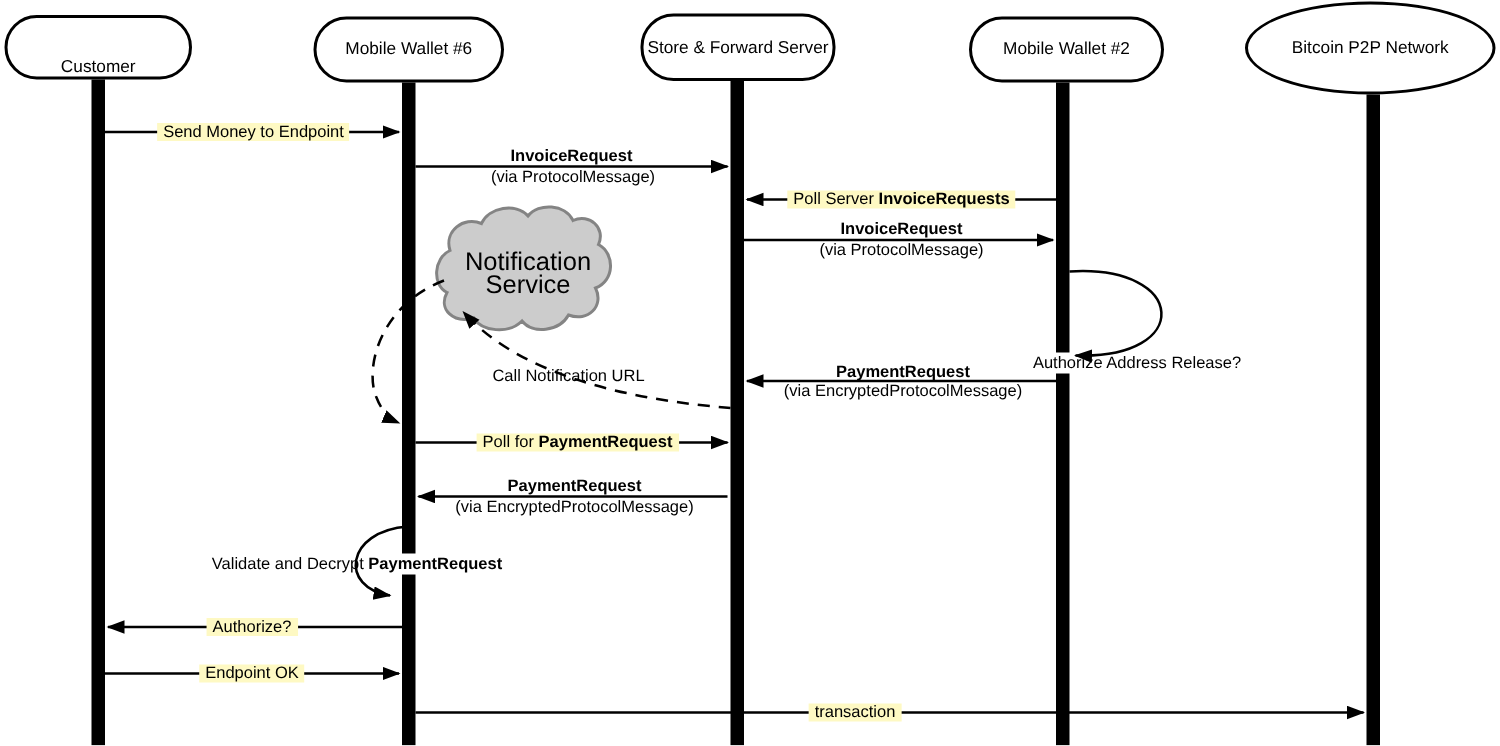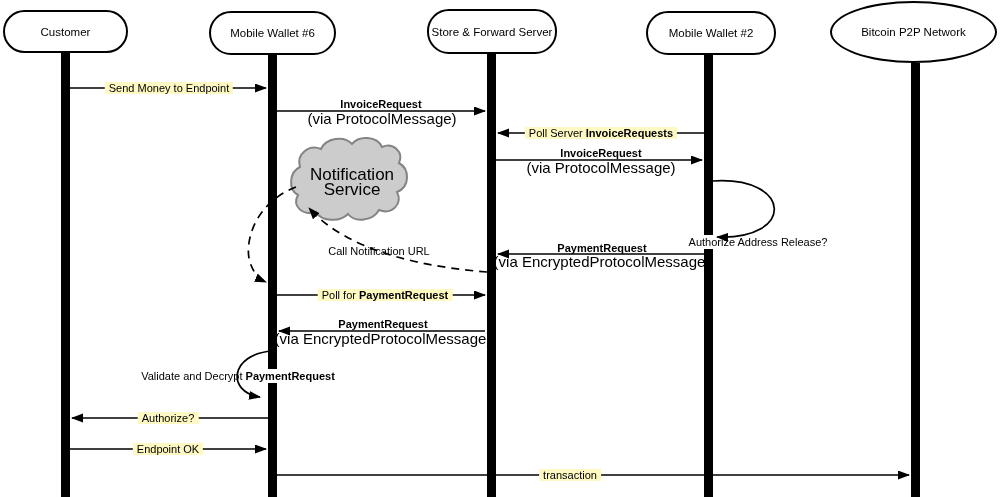--- a/index.html
+++ b/index.html
@@ -18,21 +18,21 @@
   
   .lifeline{position:absolute;width:9px;background:#000;z-index:1;}
   
   .msg{
     position:absolute;transform:translate(-50%,-50%);white-space:nowrap;
     font-size:11px;color:#000;z-index:4;
   }
   .onln{background:#fef9c3;padding:0 4px;text-align:right;}
   .overbar{z-index:2;background:#fff;padding:1px 4px;}
   .boldlbl{font-weight:bold;}
-  .sub{font-size:15px;}
+  .sub{font-size:11px;}
   b{font-weight:bold;}
   .cloud-label{
     position:absolute;transform:translate(-50%,-50%);text-align:center;
     font-size:17px;line-height:15px;color:#000;z-index:4;white-space:nowrap;
   }
   svg.links{position:absolute;left:0;top:0;z-index:3;}
 </style>
 </head>
 <body>
 
@@ -77,21 +77,21 @@
     <line x1="70" y1="449" x2="266" y2="449" stroke="#000" stroke-width="1.7" marker-end="url(#ah)"></line>
     <line x1="277" y1="475" x2="909" y2="475" stroke="#000" stroke-width="1.7" marker-end="url(#ah)"></line>
 
     <path d="M 713,181 C 792,176 796,240 717,237" fill="none" stroke="#000" stroke-width="1.7" marker-end="url(#ah)"></path>
     <path d="M 272,351 C 230,354 226,392 260,397" fill="none" stroke="#000" stroke-width="1.7" marker-end="url(#ah)"></path>
 
     <path d="M 487,272 C 425,267 348,252 309,208" fill="none" stroke="#000" stroke-width="1.7" stroke-dasharray="8 6" marker-end="url(#ah)"></path>
     <path d="M 296,187 C 252,204 243,247 251,265 C 254,273 259,279 266,282" fill="none" stroke="#000" stroke-width="1.7" stroke-dasharray="8 6" marker-end="url(#ah)"></path>
   </svg>
 
-  <div class="actor stadium" style="left:3px;top:10px;width:125px;height:43px;">
+  <div class="actor stadium" style="left:3px;top:10px;width:125px;height:43px;align-items:flex-end;">
     <span>Customer</span>
   </div>
   <div class="actor stadium" style="left:209px;top:11px;width:127px;height:44px;">
     <span>Mobile Wallet #6</span>
   </div>
   <div class="actor stadium" style="left:427px;top:9px;width:130px;height:45px;">
     <span>Store &amp; Forward Server</span>
   </div>
   <div class="actor stadium" style="left:646px;top:11px;width:130px;height:44px;">
     <span>Mobile Wallet #2</span>

